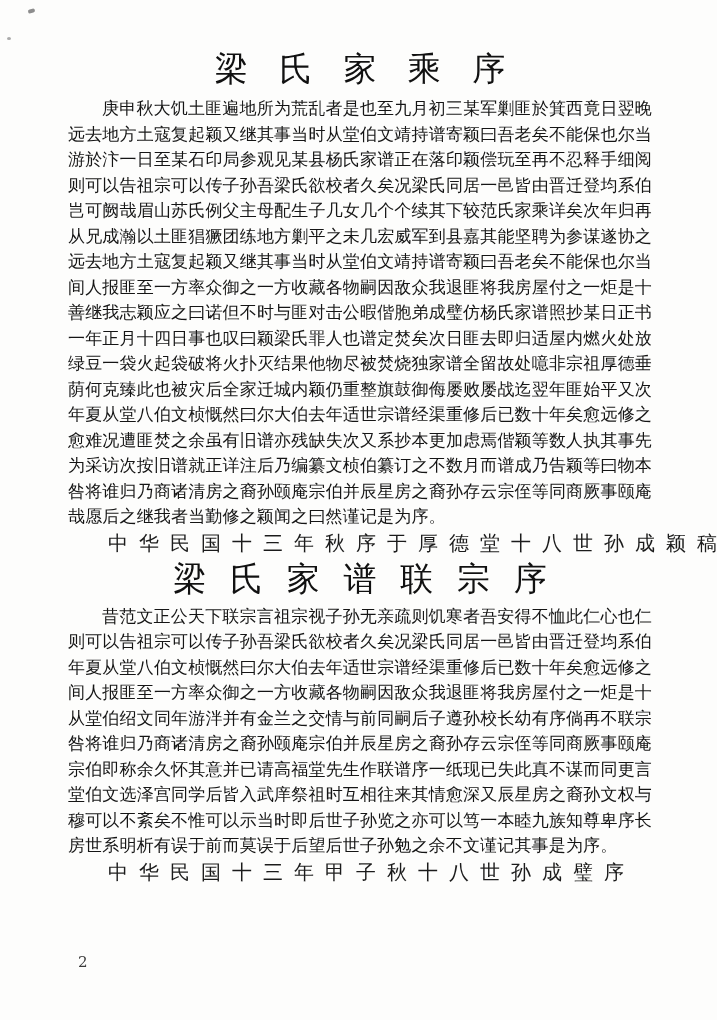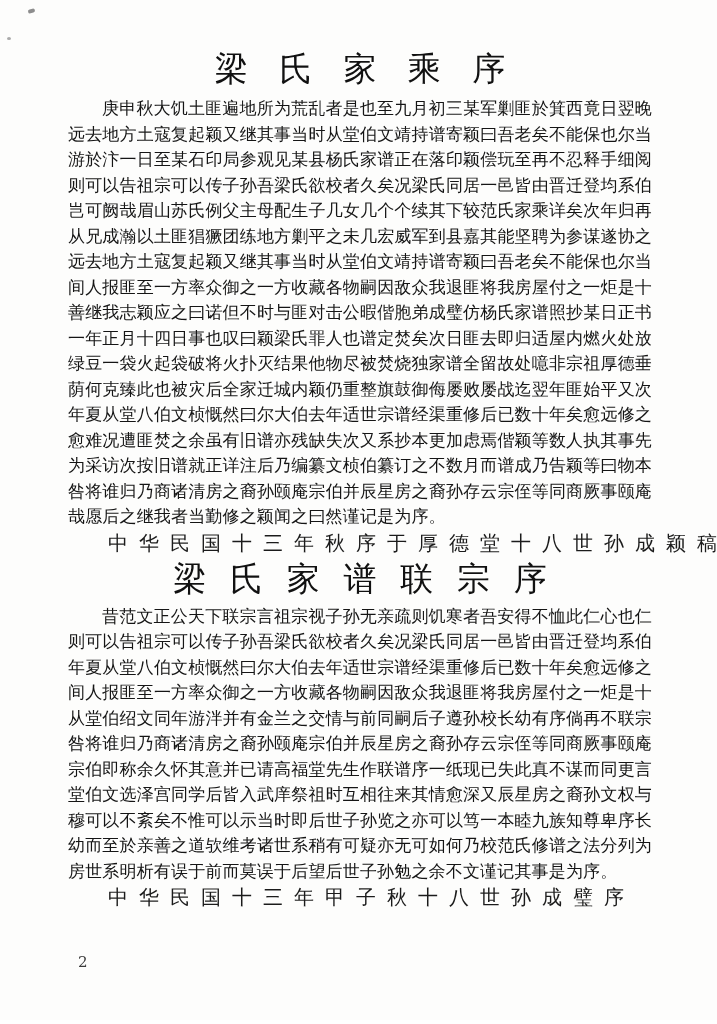--- a/index.html
+++ b/index.html
@@ -135,21 +135,20 @@
     <div class="para">
         <div class="line">昔范文正公天下联宗言祖宗视子孙无亲疏则饥寒者吾安得不恤此仁心也仁</div>
         <div class="line">则可以告祖宗可以传子孙吾梁氏欲校者久矣况梁氏同居一邑皆由晋迁登均系伯</div>
         <div class="line">年夏从堂八伯文桢慨然曰尔大伯去年适世宗谱经渠重修后已数十年矣愈远修之</div>
         <div class="line">间人报匪至一方率众御之一方收藏各物嗣因敌众我退匪将我房屋付之一炬是十</div>
         <div class="line">从堂伯绍文同年游泮并有金兰之交情与前同嗣后子遵孙校长幼有序倘再不联宗</div>
         <div class="line">咎将谁归乃商诸清房之裔孙颐庵宗伯并辰星房之裔孙存云宗侄等同商厥事颐庵</div>
         <div class="line">宗伯即称余久怀其意并已请高福堂先生作联谱序一纸现已失此真不谋而同更言</div>
         <div class="line">堂伯文选泽宫同学后皆入武庠祭祖时互相往来其情愈深又辰星房之裔孙文权与</div>
         <div class="line">穆可以不紊矣不惟可以示当时即后世子孙览之亦可以笃一本睦九族知尊卑序长</div>
-        <div class="line">幼而至於亲善之道欤维考诸世系稍有可疑亦无可如何乃校范氏修谱之法分列为</div>
         <div class="line">房世系明析有误于前而莫误于后望后世子孙勉之余不文谨记其事是为序。</div>
       </div>
 
     <div class="byline">中华民国十三年甲子秋十八世孙成璧序</div>
   </div>
 
   <div class="page-number">2</div>
 </div>
 
 </body></html>

